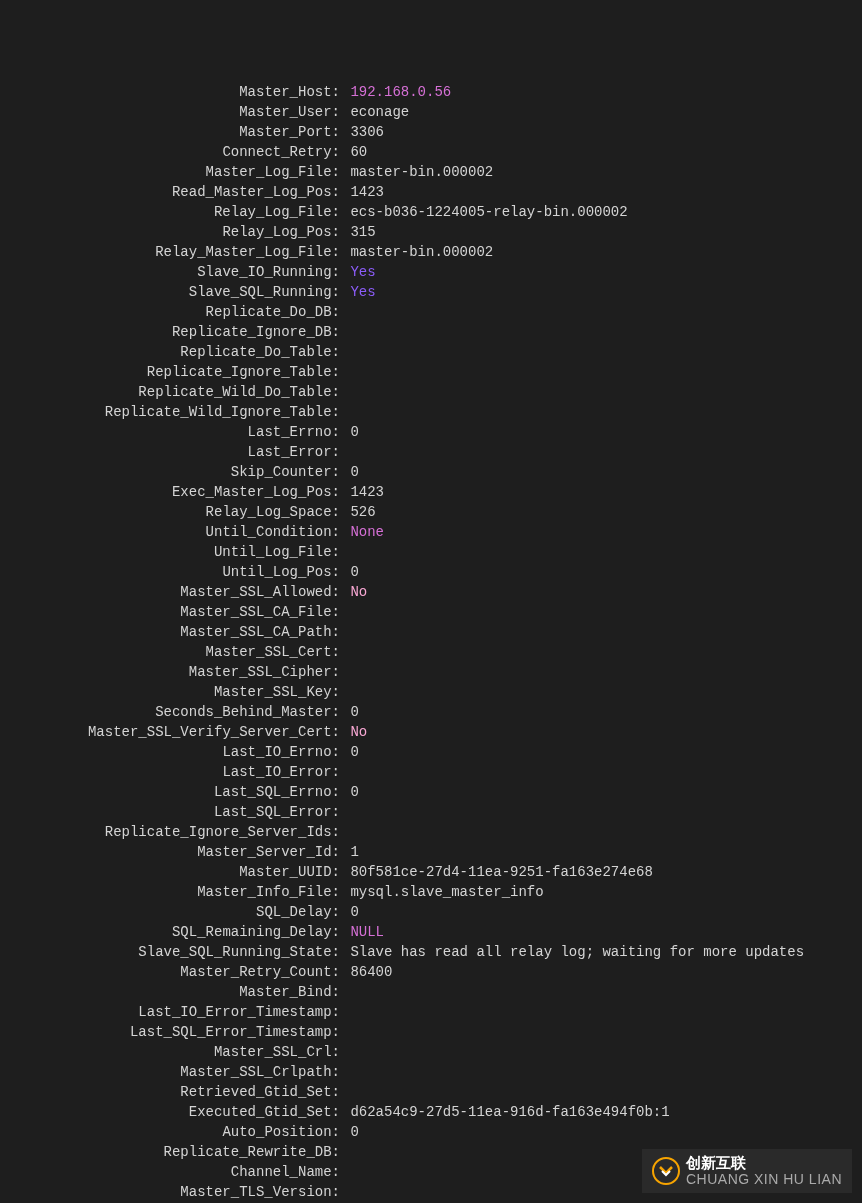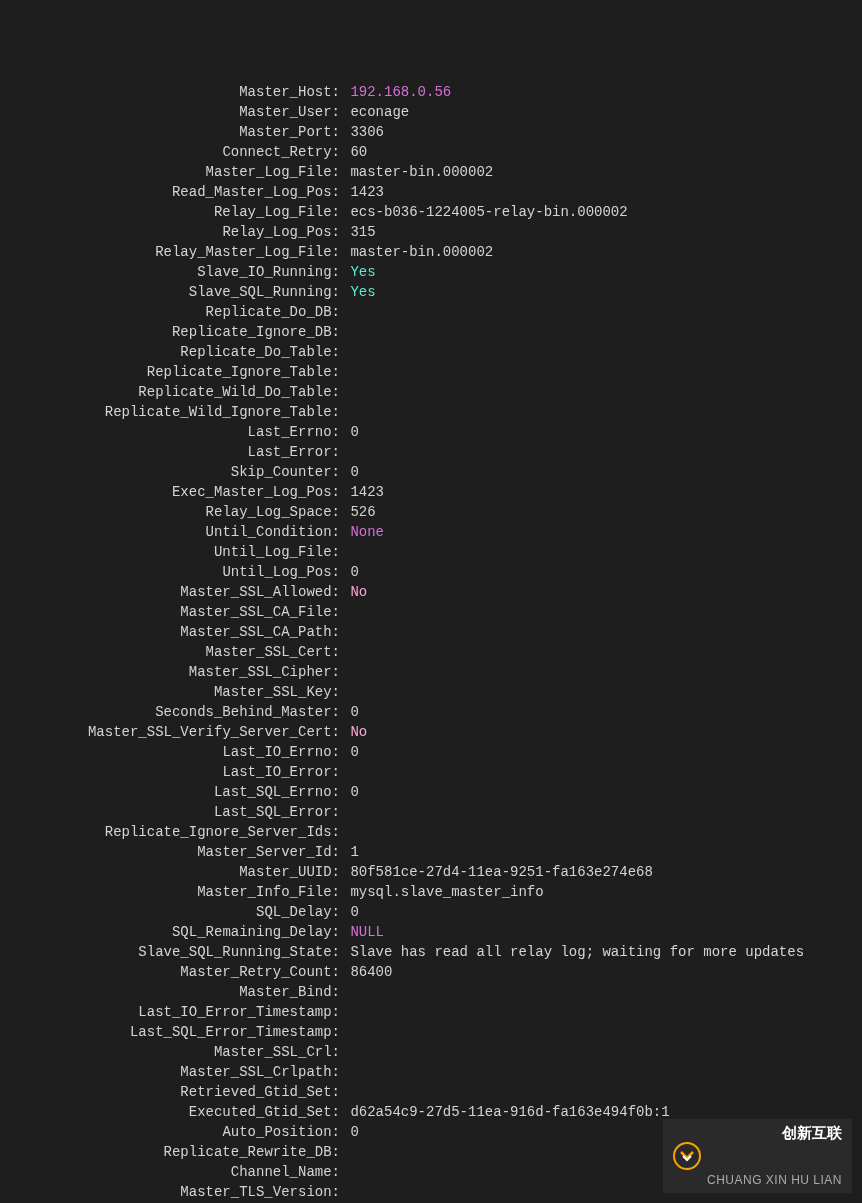--- a/index.html
+++ b/index.html
@@ -35,21 +35,21 @@
     }
     .value {
       display: inline;
       color: #d4d4d4;
       padding-left: 2px;
     }
     .pink {
       color: #d670d6;
     }
     .green {
-      color: #5eead4;
+      color: #8b5cf6;
     }
     .red {
       color: #f9a8d4;
     }
     .watermark {
       position: absolute;
       bottom: 10px;
       right: 10px;
       background: #2a2a2a;
       padding: 6px 10px;
@@ -65,32 +65,30 @@
       width: 28px;
       height: 28px;
       display: flex;
       align-items: center;
       justify-content: center;
     }
     .watermark-text {
       display: flex;
       flex-direction: column;
       line-height: 1.1;
-      align-items: flex-end;
     }
     .watermark-cn {
       font-size: 15px;
       font-weight: bold;
       color: #fff;
     }
     .watermark-en {
-      font-size: 12px;
+      font-size: 14px;
       color: #aaa;
       letter-spacing: 0.5px;
-      margin-top: 32px;
     }
   </style>
 </head>
 <body>
 
 
 
 <div class="terminal" id="terminal-rows"><div class="row"><span class="label">Master_Host:</span><span class="value pink"> 192.168.0.56</span></div><div class="row"><span class="label">Master_User:</span><span class="value "> econage</span></div><div class="row"><span class="label">Master_Port:</span><span class="value "> 3306</span></div><div class="row"><span class="label">Connect_Retry:</span><span class="value "> 60</span></div><div class="row"><span class="label">Master_Log_File:</span><span class="value "> master-bin.000002</span></div><div class="row"><span class="label">Read_Master_Log_Pos:</span><span class="value "> 1423</span></div><div class="row"><span class="label">Relay_Log_File:</span><span class="value "> ecs-b036-1224005-relay-bin.000002</span></div><div class="row"><span class="label">Relay_Log_Pos:</span><span class="value "> 315</span></div><div class="row"><span class="label">Relay_Master_Log_File:</span><span class="value "> master-bin.000002</span></div><div class="row"><span class="label">Slave_IO_Running:</span><span class="value green"> Yes</span></div><div class="row"><span class="label">Slave_SQL_Running:</span><span class="value green"> Yes</span></div><div class="row"><span class="label">Replicate_Do_DB:</span><span class="value "></span></div><div class="row"><span class="label">Replicate_Ignore_DB:</span><span class="value "></span></div><div class="row"><span class="label">Replicate_Do_Table:</span><span class="value "></span></div><div class="row"><span class="label">Replicate_Ignore_Table:</span><span class="value "></span></div><div class="row"><span class="label">Replicate_Wild_Do_Table:</span><span class="value "></span></div><div class="row"><span class="label">Replicate_Wild_Ignore_Table:</span><span class="value "></span></div><div class="row"><span class="label">Last_Errno:</span><span class="value "> 0</span></div><div class="row"><span class="label">Last_Error:</span><span class="value "></span></div><div class="row"><span class="label">Skip_Counter:</span><span class="value "> 0</span></div><div class="row"><span class="label">Exec_Master_Log_Pos:</span><span class="value "> 1423</span></div><div class="row"><span class="label">Relay_Log_Space:</span><span class="value "> 526</span></div><div class="row"><span class="label">Until_Condition:</span><span class="value pink"> None</span></div><div class="row"><span class="label">Until_Log_File:</span><span class="value "></span></div><div class="row"><span class="label">Until_Log_Pos:</span><span class="value "> 0</span></div><div class="row"><span class="label">Master_SSL_Allowed:</span><span class="value red"> No</span></div><div class="row"><span class="label">Master_SSL_CA_File:</span><span class="value "></span></div><div class="row"><span class="label">Master_SSL_CA_Path:</span><span class="value "></span></div><div class="row"><span class="label">Master_SSL_Cert:</span><span class="value "></span></div><div class="row"><span class="label">Master_SSL_Cipher:</span><span class="value "></span></div><div class="row"><span class="label">Master_SSL_Key:</span><span class="value "></span></div><div class="row"><span class="label">Seconds_Behind_Master:</span><span class="value "> 0</span></div><div class="row"><span class="label">Master_SSL_Verify_Server_Cert:</span><span class="value red"> No</span></div><div class="row"><span class="label">Last_IO_Errno:</span><span class="value "> 0</span></div><div class="row"><span class="label">Last_IO_Error:</span><span class="value "></span></div><div class="row"><span class="label">Last_SQL_Errno:</span><span class="value "> 0</span></div><div class="row"><span class="label">Last_SQL_Error:</span><span class="value "></span></div><div class="row"><span class="label">Replicate_Ignore_Server_Ids:</span><span class="value "></span></div><div class="row"><span class="label">Master_Server_Id:</span><span class="value "> 1</span></div><div class="row"><span class="label">Master_UUID:</span><span class="value "> 80f581ce-27d4-11ea-9251-fa163e274e68</span></div><div class="row"><span class="label">Master_Info_File:</span><span class="value "> mysql.slave_master_info</span></div><div class="row"><span class="label">SQL_Delay:</span><span class="value "> 0</span></div><div class="row"><span class="label">SQL_Remaining_Delay:</span><span class="value pink"> NULL</span></div><div class="row"><span class="label">Slave_SQL_Running_State:</span><span class="value "> Slave has read all relay log; waiting for more updates</span></div><div class="row"><span class="label">Master_Retry_Count:</span><span class="value "> 86400</span></div><div class="row"><span class="label">Master_Bind:</span><span class="value "></span></div><div class="row"><span class="label">Last_IO_Error_Timestamp:</span><span class="value "></span></div><div class="row"><span class="label">Last_SQL_Error_Timestamp:</span><span class="value "></span></div><div class="row"><span class="label">Master_SSL_Crl:</span><span class="value "></span></div><div class="row"><span class="label">Master_SSL_Crlpath:</span><span class="value "></span></div><div class="row"><span class="label">Retrieved_Gtid_Set:</span><span class="value "></span></div><div class="row"><span class="label">Executed_Gtid_Set:</span><span class="value "> d62a54c9-27d5-11ea-916d-fa163e494f0b:1</span></div><div class="row"><span class="label">Auto_Position:</span><span class="value "> 0</span></div><div class="row"><span class="label">Replicate_Rewrite_DB:</span><span class="value "></span></div><div class="row"><span class="label">Channel_Name:</span><span class="value "></span></div><div class="row"><span class="label">Master_TLS_Version:</span><span class="value "></span></div><div class="row"><span class="label">Master_public_key_path:</span></div></div>
 
 

